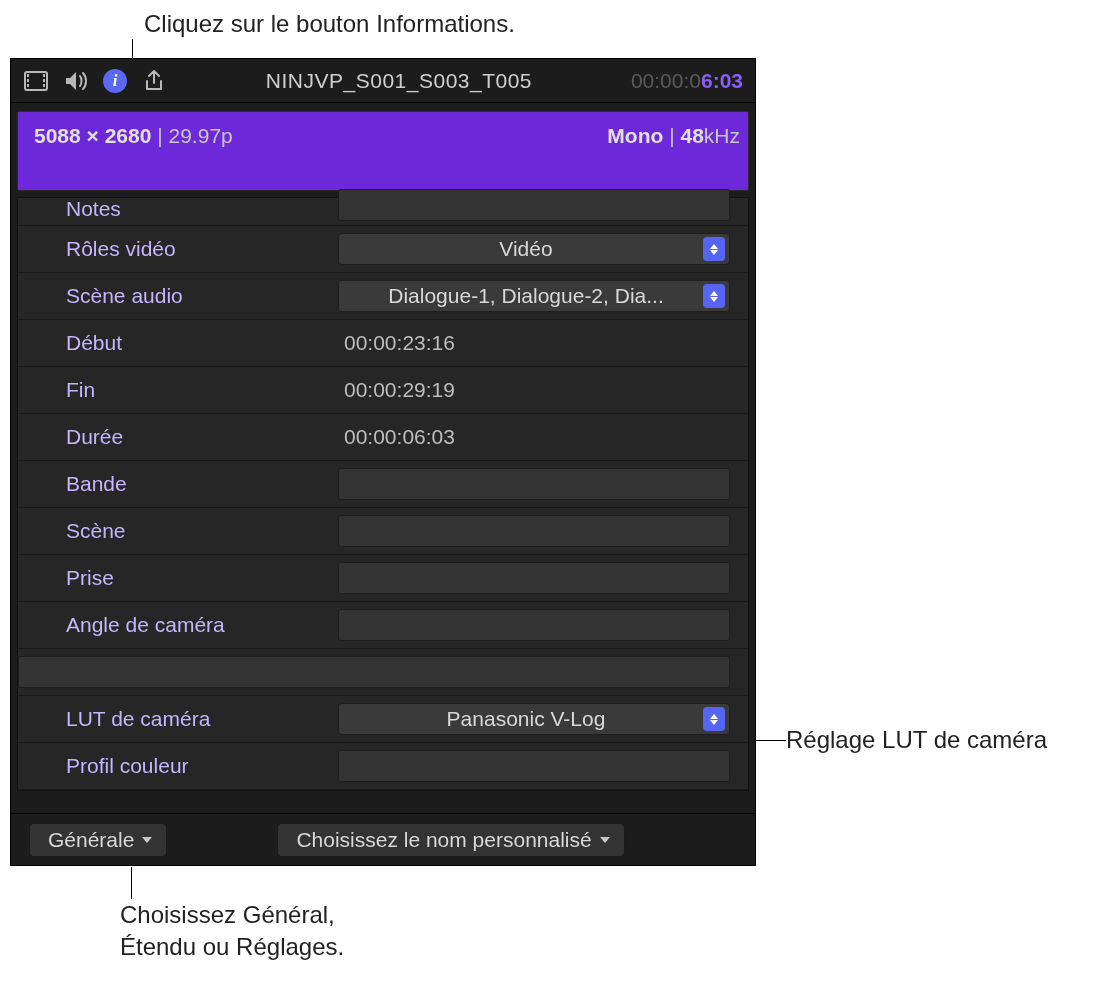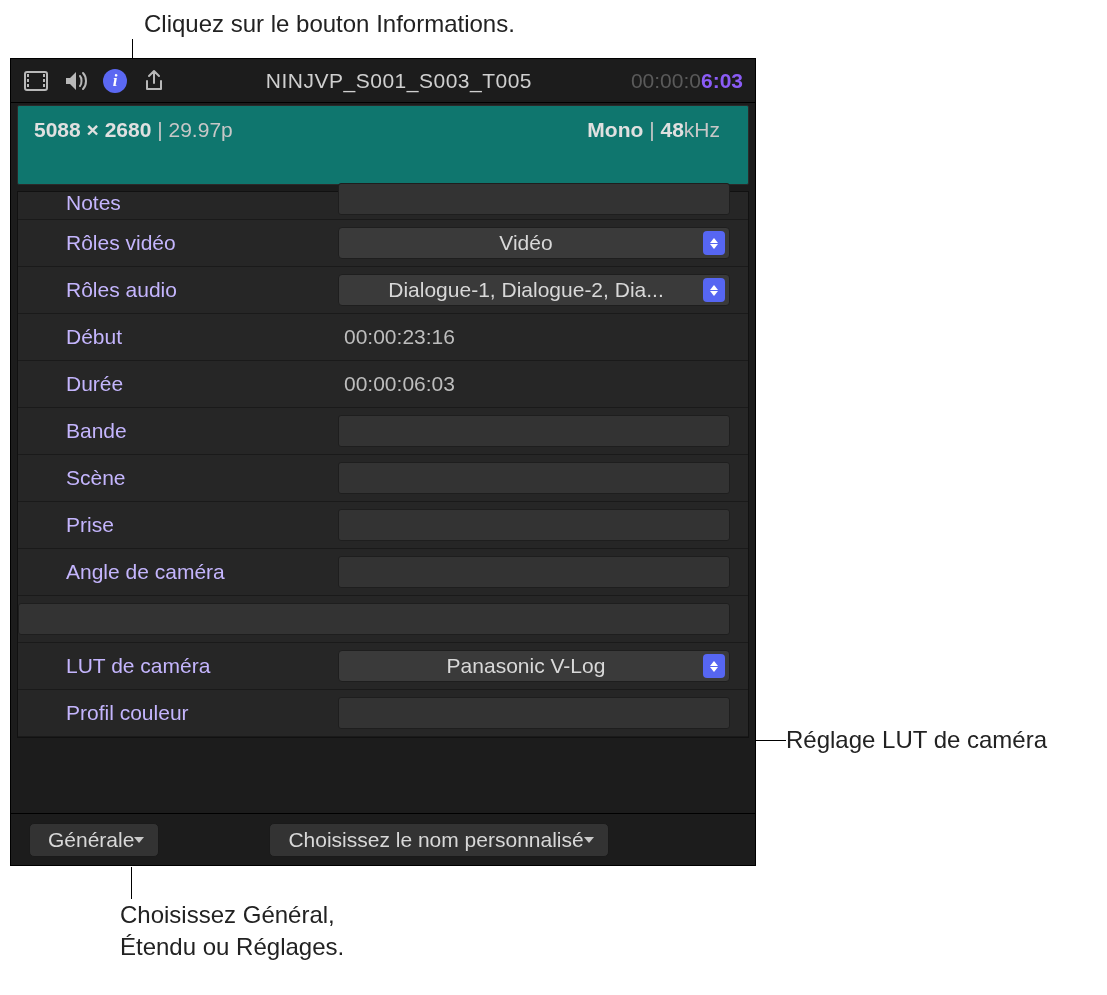--- a/index.html
+++ b/index.html
@@ -76,23 +76,23 @@
     letter-spacing: 0.5px;
   }
   .timecode {
     color: #5a5a5a;
     font-size: 21px;
     font-variant-numeric: tabular-nums;
   }
   .timecode .tc-bright { color: #8b5cf6; font-weight: bold; }
 
   .summary {
-    background: #0f766e;
-    margin: 2px 6px 0 6px;
-    padding: 12px 28px 42px 16px;
+    background: #6d28d9;
+    margin: 8px 6px 0 6px;
+    padding: 12px 8px 42px 16px;
     color: #c7c7c7;
     border: 1px solid #2a2a2a;
     border-radius: 2px;
   }
   .summary .left { float: left; }
   .summary .right { float: right; }
   .summary b { color: #e0e0e0; font-weight: 600; }
   .summary::after { content: ""; display: block; clear: both; }
 
   .rows {
@@ -192,21 +192,21 @@
   .bottom-popup {
     display: flex;
     align-items: center;
     justify-content: center;
     background: #333;
     border: 1px solid #1a1a1a;
     border-radius: 5px;
     height: 34px;
     color: #d8d8d8;
     padding: 0 14px 0 18px;
-    gap: 0;
+    gap: 8px;
     font-size: 21px;
   }
   .bottom-popup .tri-down {
     width: 0; height: 0;
     border-left: 5px solid transparent;
     border-right: 5px solid transparent;
     border-top: 6px solid #c8c8c8;
   }
 </style>
 </head>
@@ -285,37 +285,41 @@
           <span class="popup-text">Vidéo</span>
           <span class="arrows">
               <span class="tri-up"></span>
               <span class="tri-down"></span>
             </span>
         </div>
       </div>
     </div>
 
     <div class="row">
-      <div class="label">Rôles audio</div>
+      <div class="label">Scène audio</div>
       <div class="value">
         <div class="popup">
           <span class="popup-text">Dialogue-1, Dialogue-2, Dia...</span>
           <span class="arrows">
               <span class="tri-up"></span>
               <span class="tri-down"></span>
             </span>
         </div>
       </div>
     </div>
 
     <div class="row">
       <div class="label">Début</div>
       <div class="value textval">00:00:23:16</div>
     </div>
 
+    <div class="row">
+      <div class="label">Fin</div>
+      <div class="value textval">00:00:29:19</div>
+    </div>
 
     <div class="row">
       <div class="label">Durée</div>
       <div class="value textval">00:00:06:03</div>
     </div>
 
     <div class="row">
       <div class="label">Bande</div>
       <div class="value">
           <div class="inputlike"></div>

